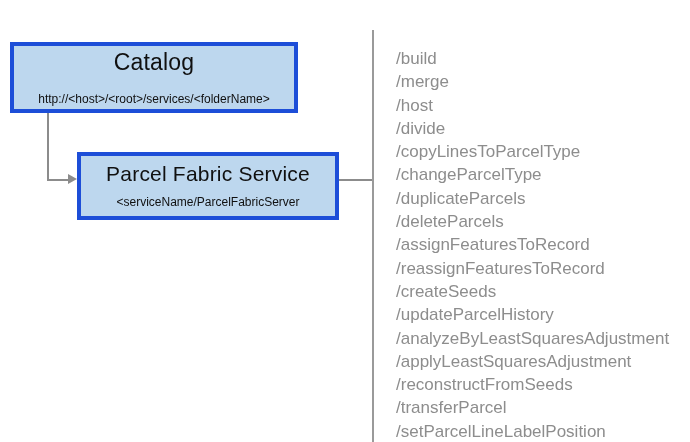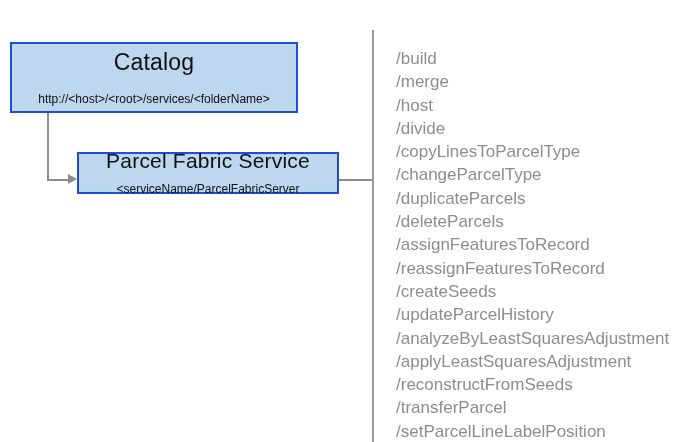--- a/index.html
+++ b/index.html
@@ -17,21 +17,21 @@
     position: relative;
     width: 690px;
     height: 442px;
   }
 
   
   .node {
     position: absolute;
     box-sizing: border-box;
     background: #bdd7ee;
-    border: 2px solid #1d4ed8;
+    border: 4px solid #1d4ed8;
     display: flex;
     flex-direction: column;
     align-items: center;
     justify-content: center;
     color: #101010;
   }
   .node .node-title {
     font-size: 23px;
     line-height: 26px;
     font-weight: normal;
@@ -52,21 +52,21 @@
     height: 71px;
   }
   #node-catalog .node-sub {
     font-size: 12px;
   }
 
   #node-service {
     left: 77px;
     top: 152px;
     width: 262px;
-    height: 42px;
+    height: 68px;
   }
   #node-service .node-title {
     font-size: 21px;
     line-height: 24px;
   }
   #node-service .node-sub {
     font-size: 12px;
     margin-top: 9px;
   }
 

